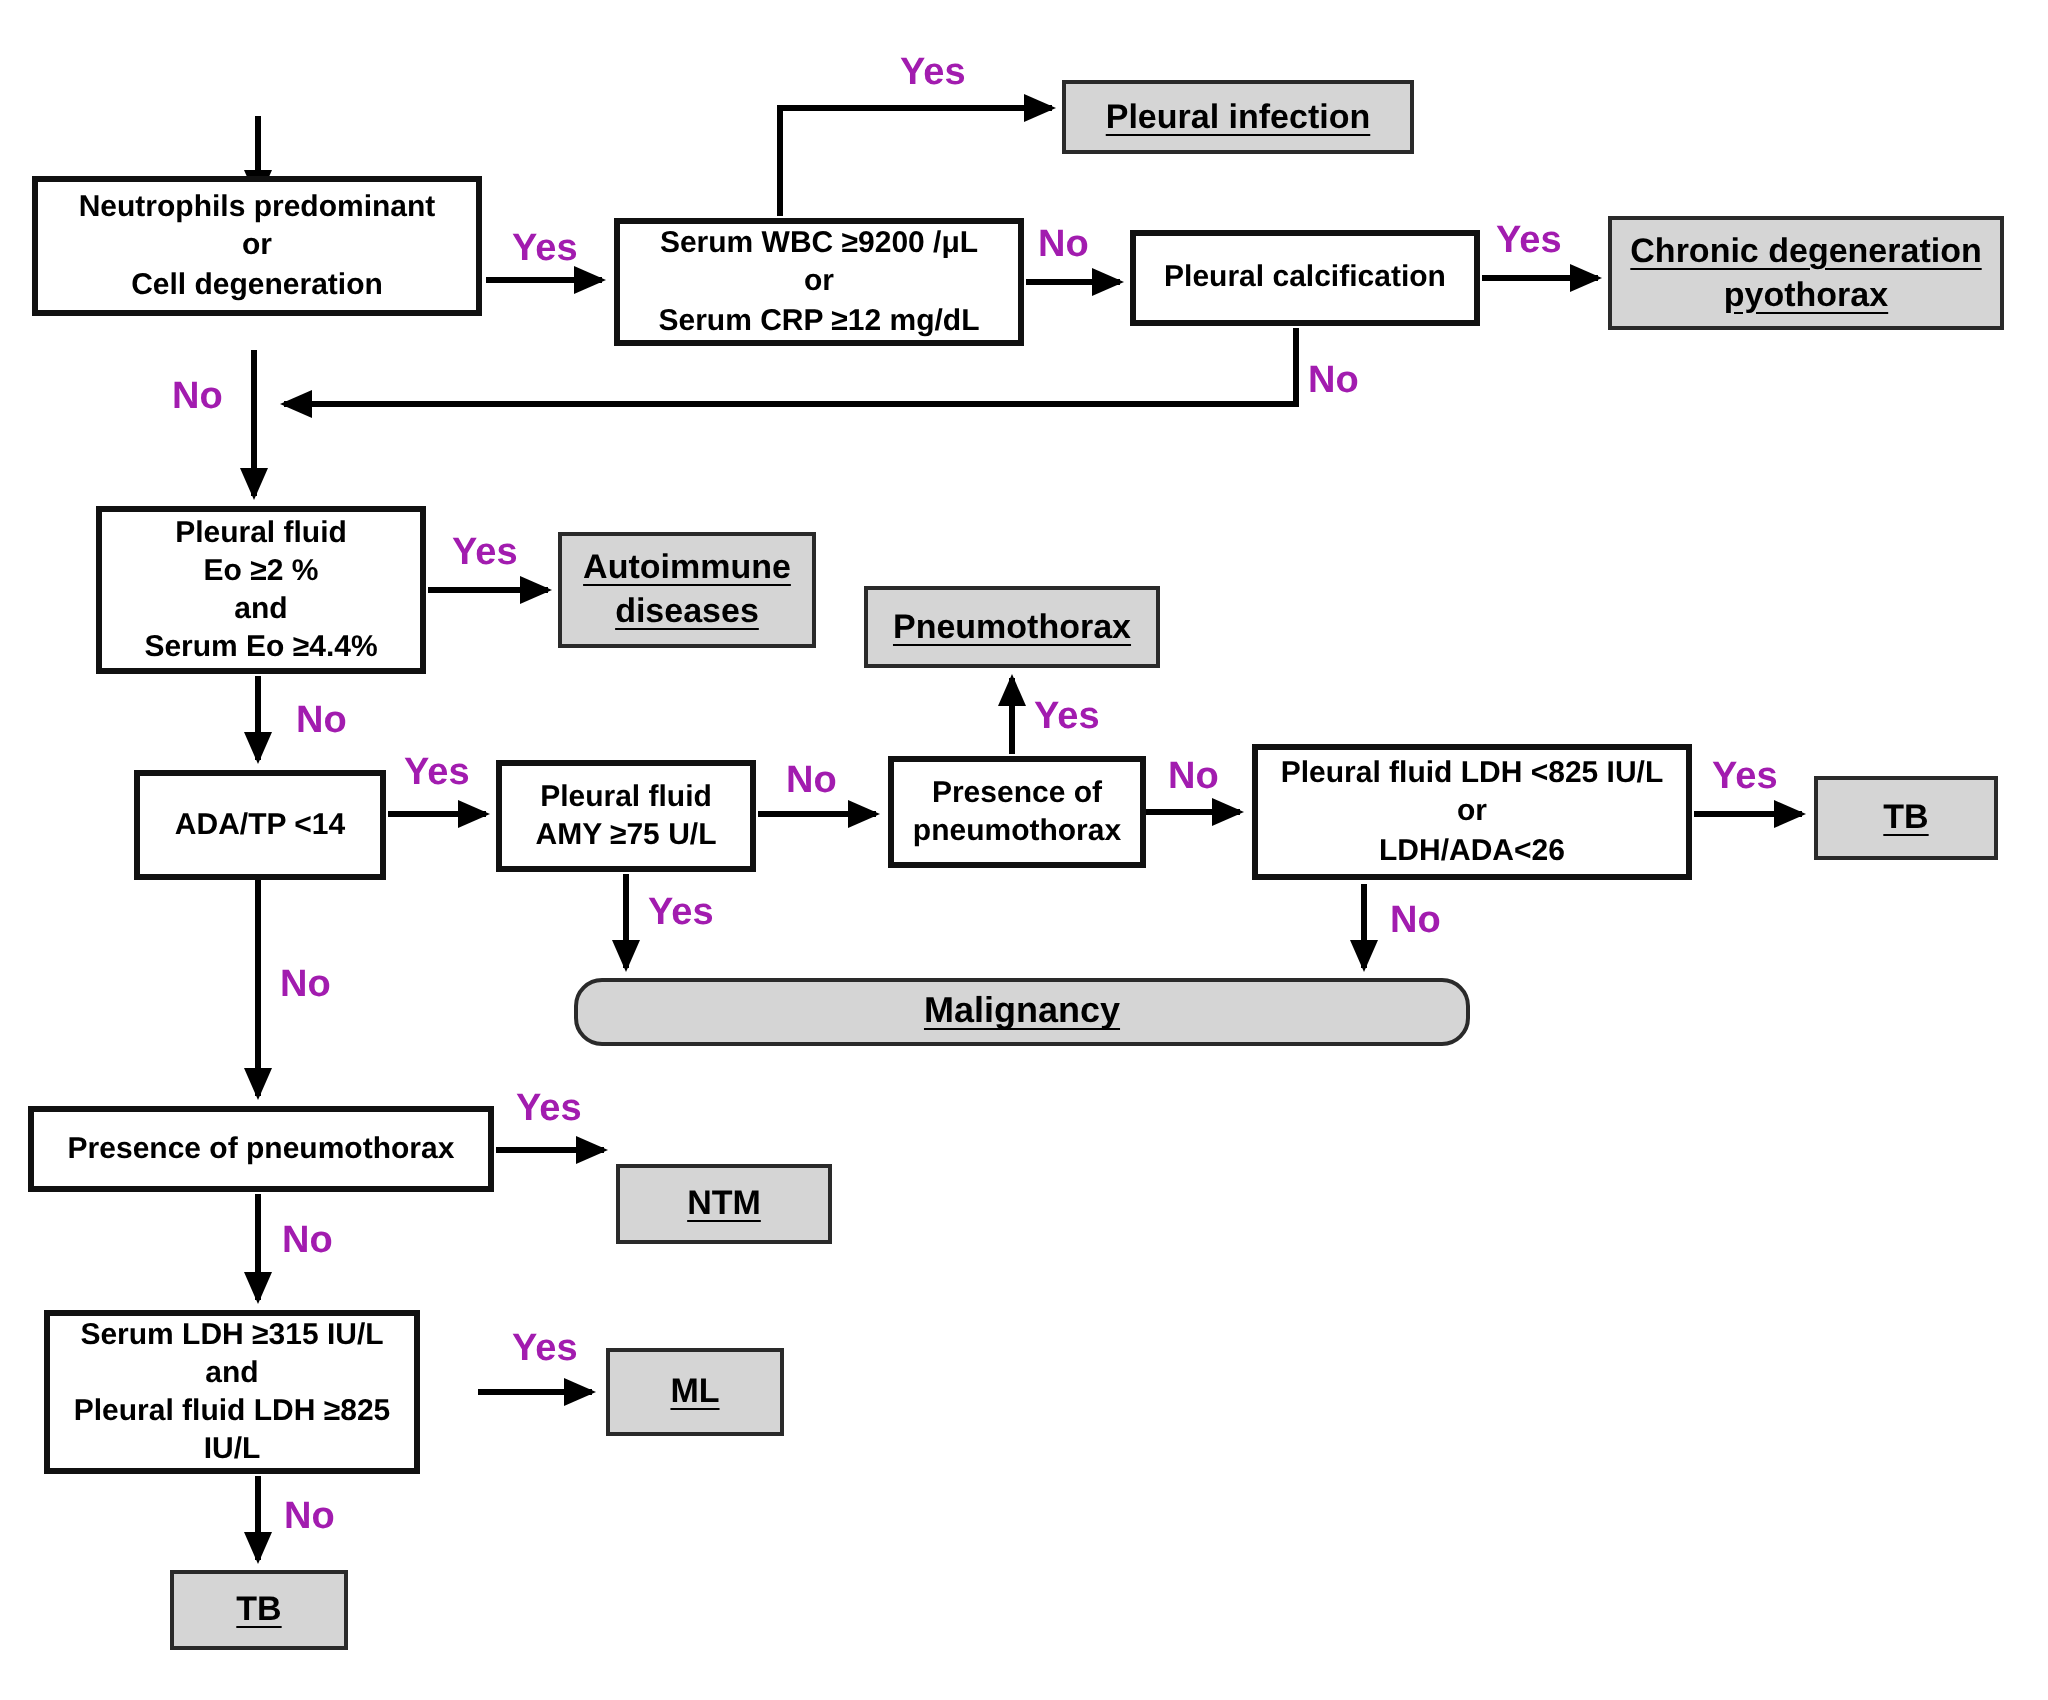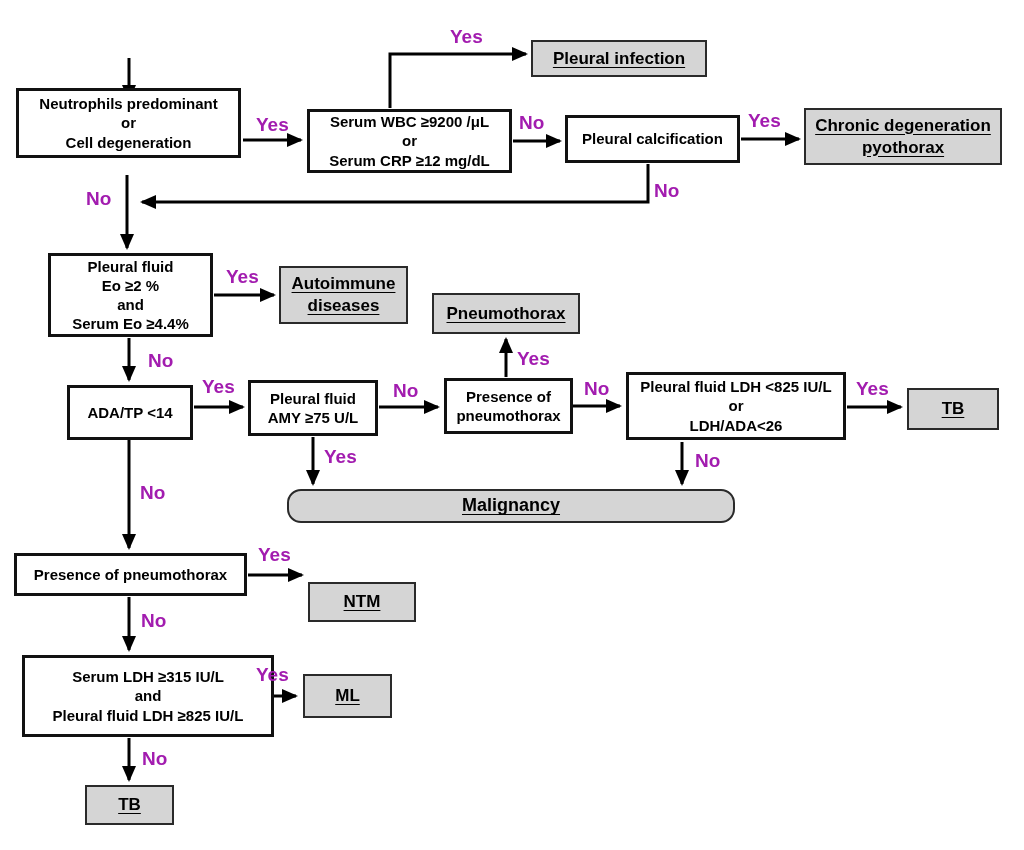--- a/index.html
+++ b/index.html
@@ -142,21 +142,21 @@
 LDH/ADA&lt;26</div>
 
   <div class="node outcome" style="left:907px; top:388px; width:92px; height:42px;">TB</div>
 
   <div class="node outcome malig" style="left:287px; top:489px; width:448px; height:34px;">Malignancy</div>
 
   <div class="node decision" style="left:14px; top:553px; width:233px; height:43px;">Presence of pneumothorax</div>
 
   <div class="node outcome" style="left:308px; top:558px; width:108px; height:40px;margin-top:24px;">NTM</div>
 
-  <div class="node decision" style="left:22px; top:655px; width:252px; height:82px;text-align:center;">Serum LDH ≥315 IU/L
+  <div class="node decision" style="left:22px; top:655px; width:188px; height:82px;text-align:center;">Serum LDH ≥315 IU/L
 and
 Pleural fluid LDH ≥825 IU/L</div>
 
   <div class="node outcome" style="left:303px; top:674px; width:89px; height:44px;">ML</div>
 
   <div class="node outcome" style="left:85px; top:785px; width:89px; height:40px;">TB</div>
 
   <div class="edge-label" style="left:256px; top:114px;">Yes</div>
   <div class="edge-label" style="left:450px; top:26px;">Yes</div>
   <div class="edge-label" style="left:519px; top:112px;">No</div>

